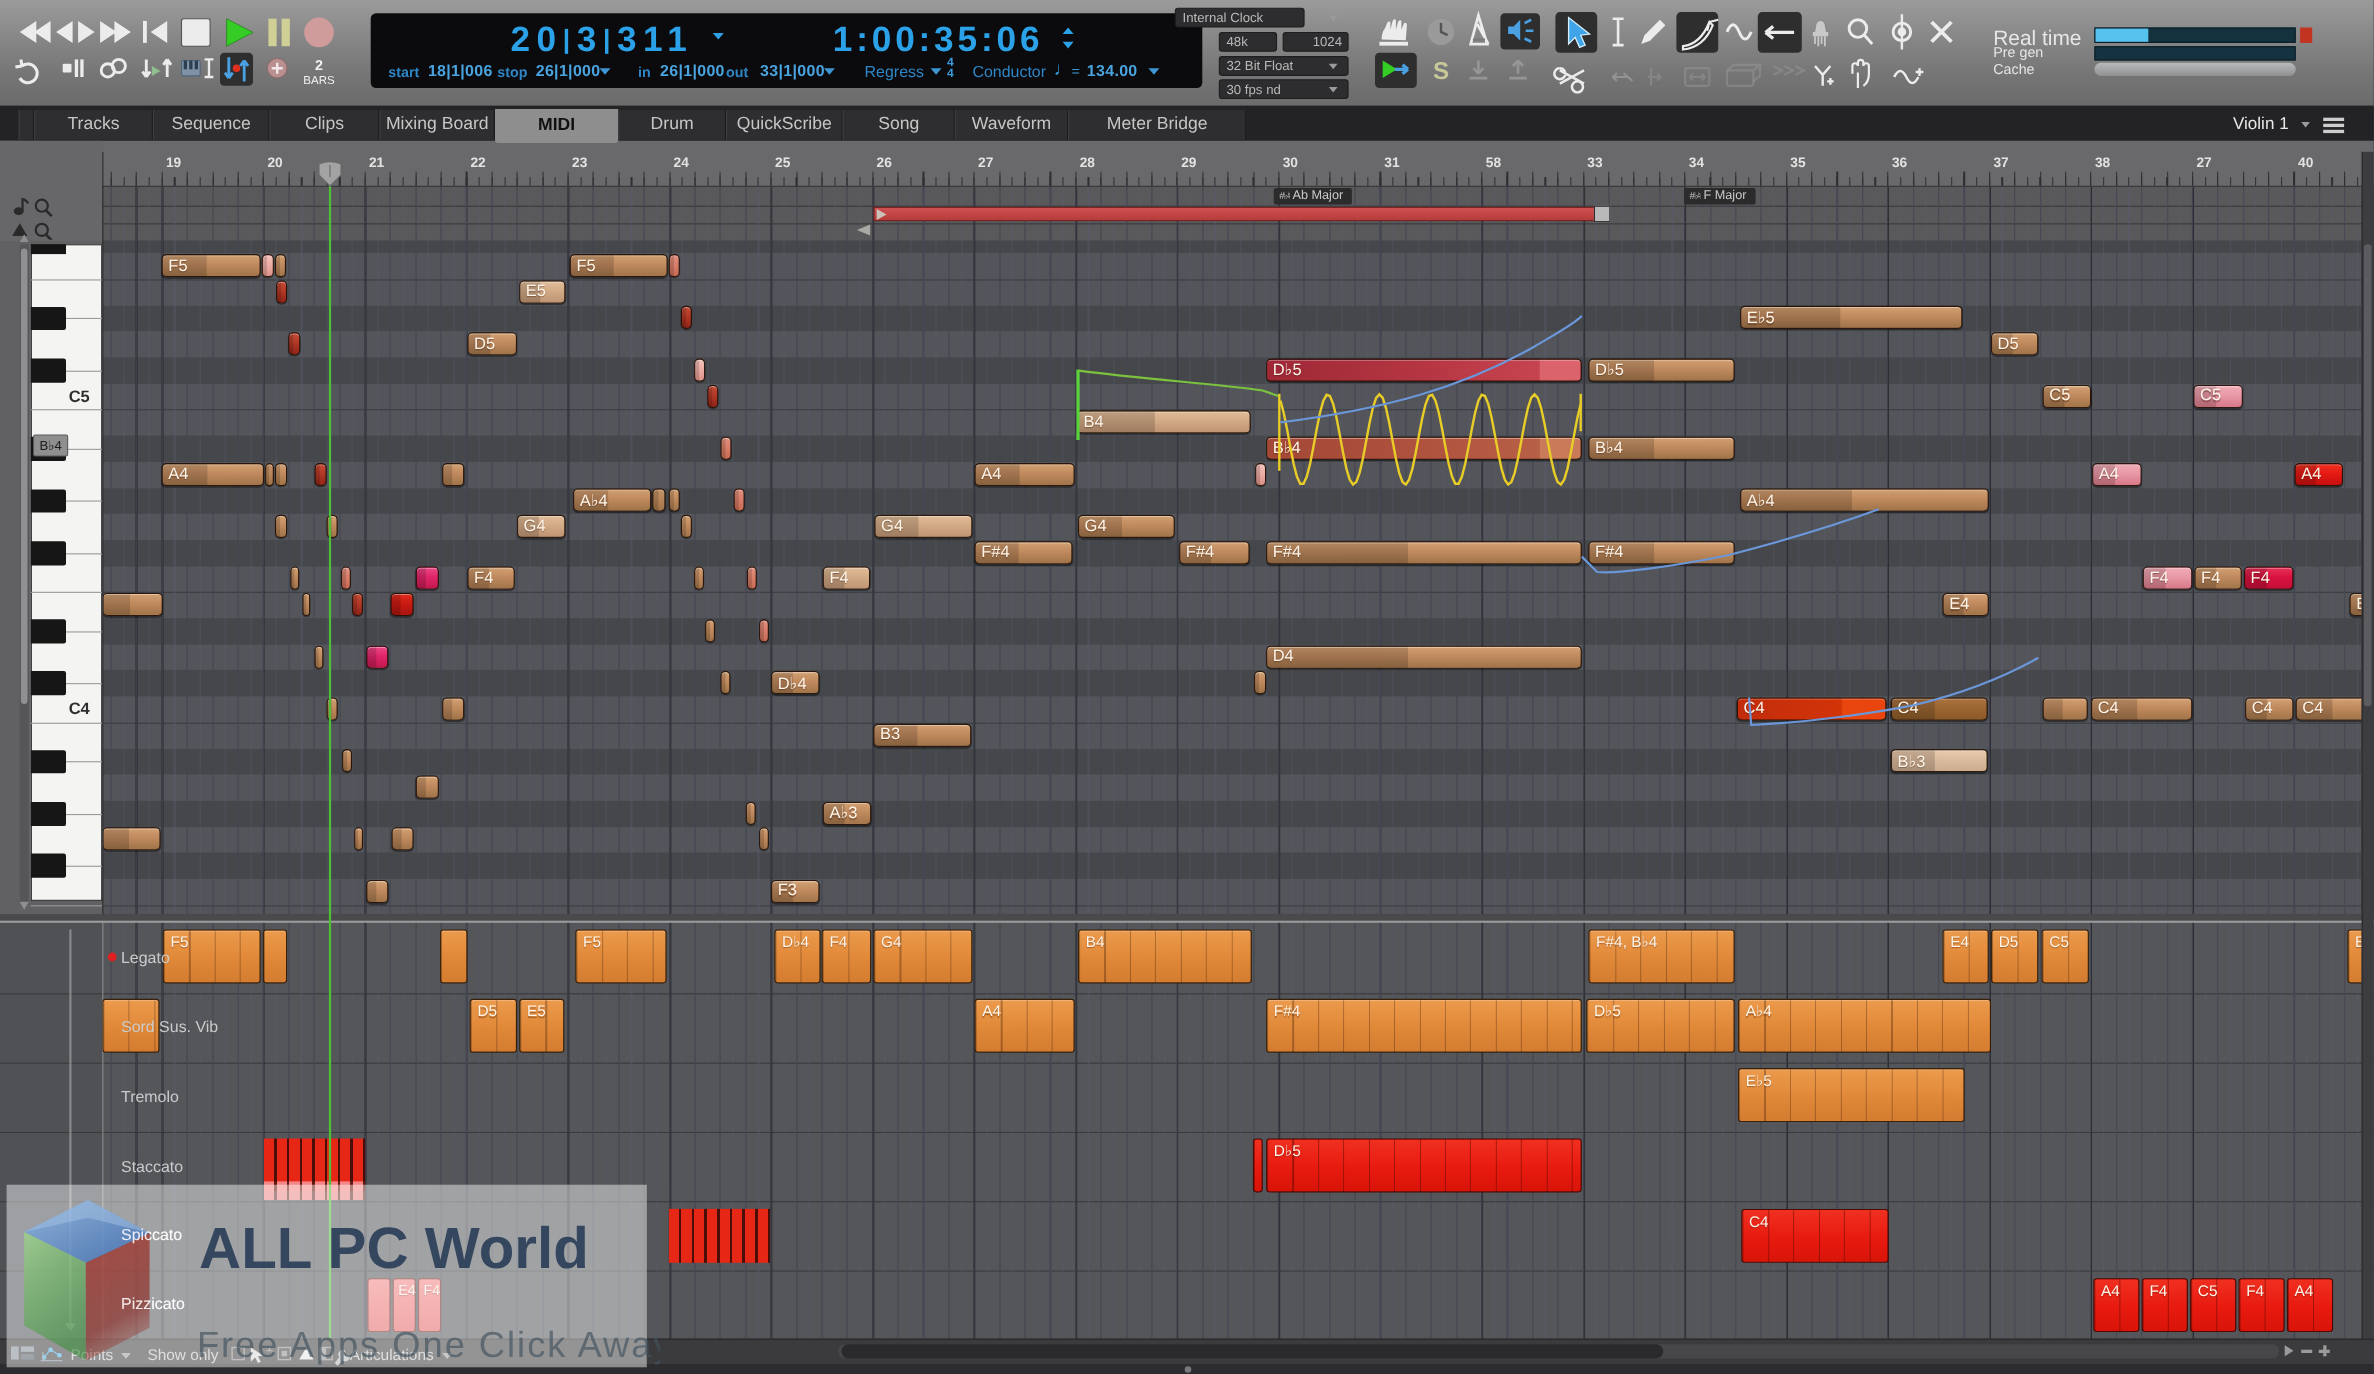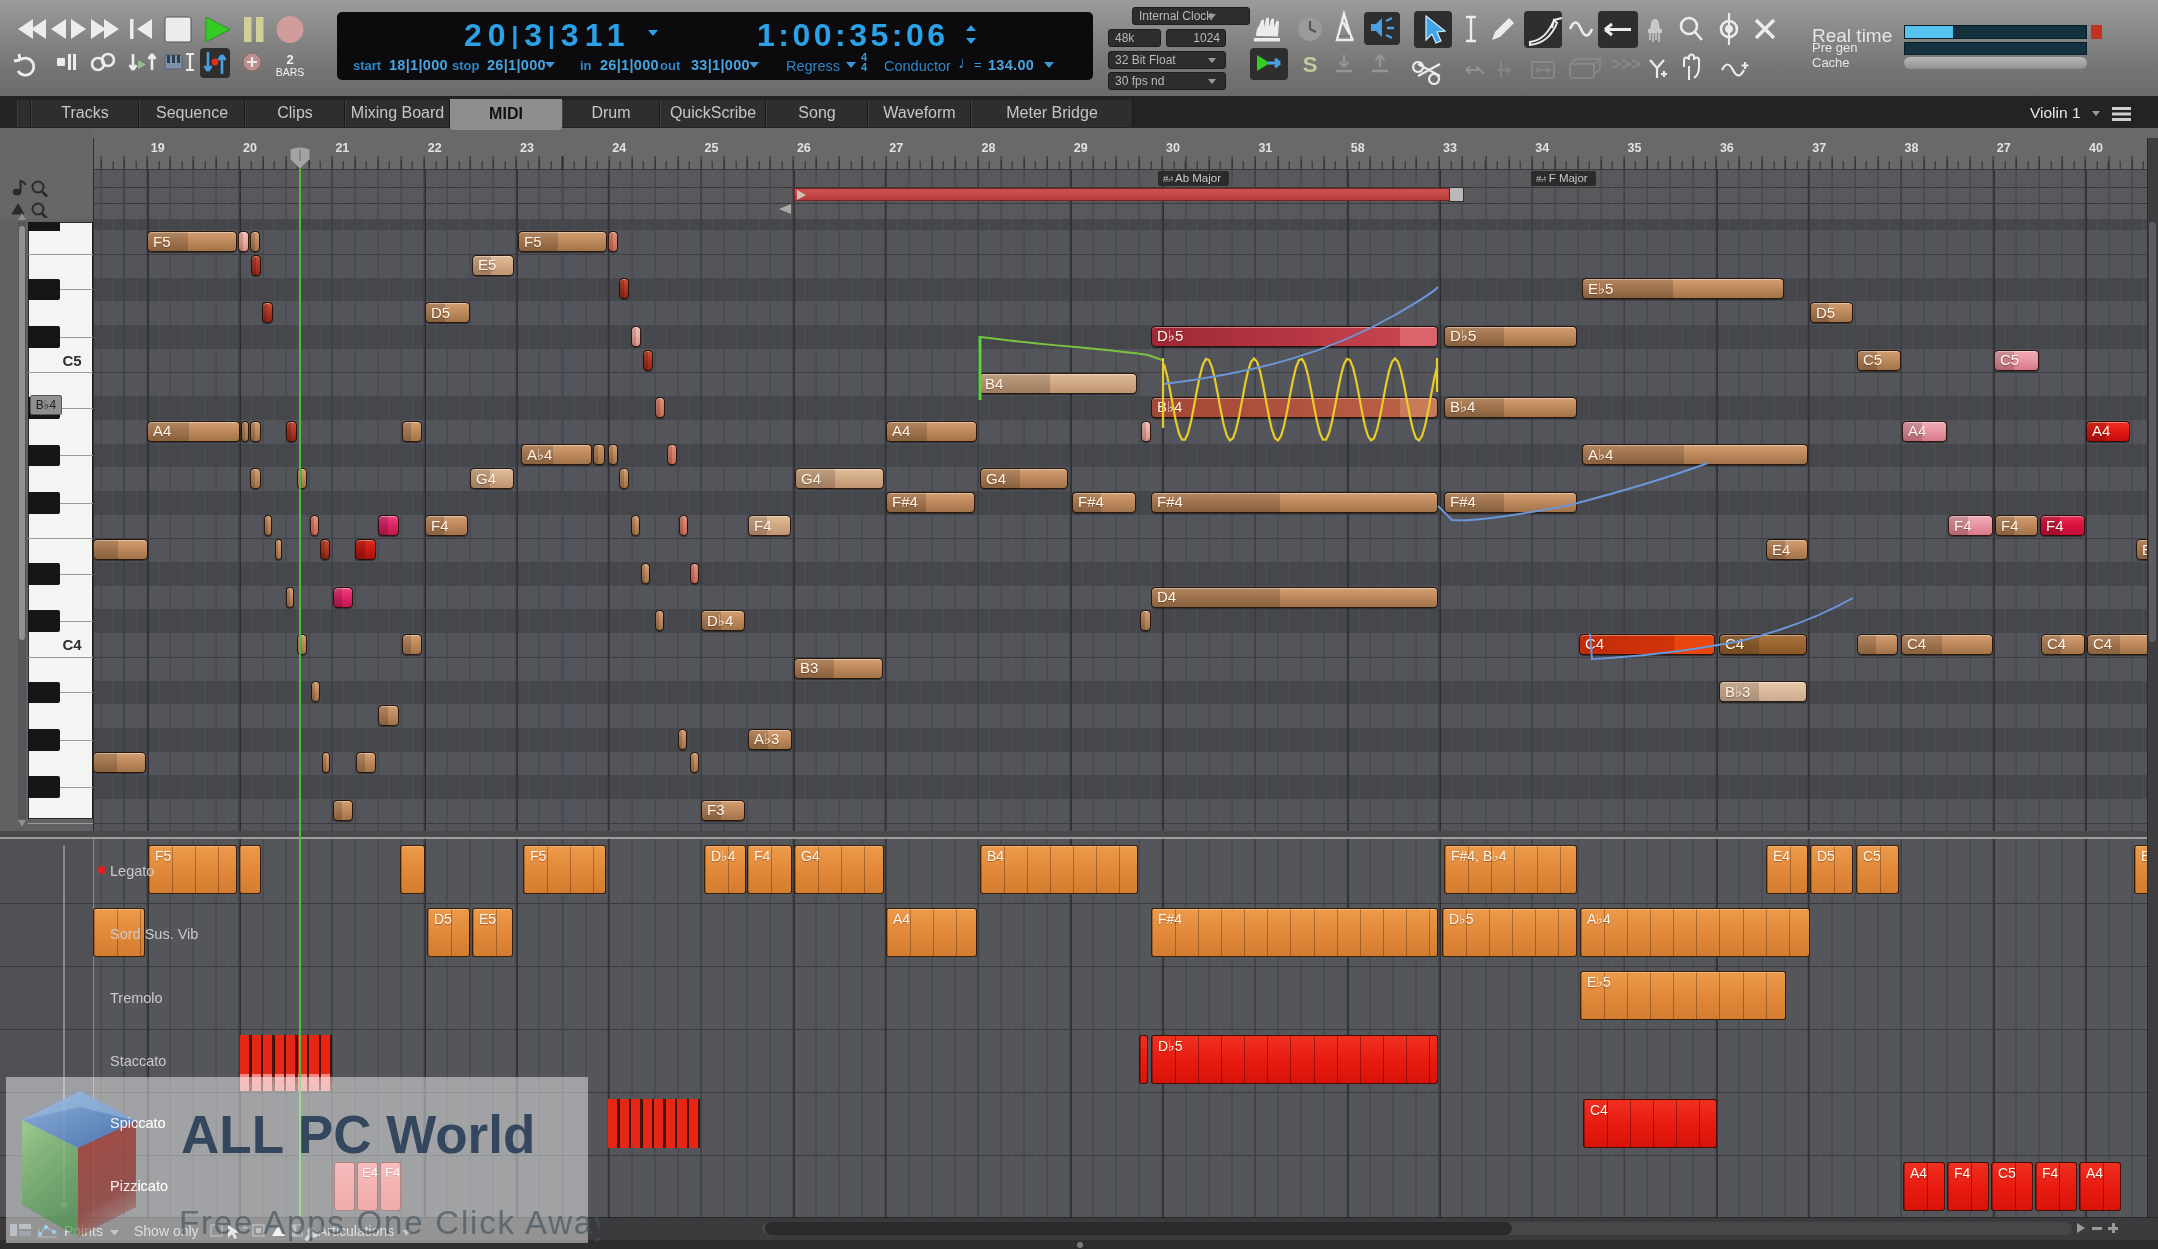--- a/index.html
+++ b/index.html
@@ -88,38 +88,38 @@
 <text x="290" y="64" font-size="13" font-weight="bold" fill="#f2f2f2" text-anchor="middle" font-family="Liberation Sans">2</text>
 <text x="290" y="76" font-size="10.5" fill="#f2f2f2" text-anchor="middle" font-family="Liberation Sans">BARS</text>
 </svg>
 <div class="abs" style="left:337px;top:12px;width:756px;height:68px;background:#0b0b0d;border-radius:5px"></div>
 <div class="abs" style="left:464px;top:17px;color:#2ba2e8;font-size:32px;font-weight:bold;letter-spacing:6px">20<span style="font-size:24px;vertical-align:2px">|</span>3<span style="font-size:24px;vertical-align:2px">|</span>311</div>
 <div class="caret" style="left:648px;top:30px;border-top-color:#2ba2e8"></div>
 <div class="abs" style="left:757px;top:17px;color:#2ba2e8;font-size:32px;font-weight:bold;letter-spacing:3.5px">1:00:35:06</div>
 <div class="abs" style="left:966px;top:25px;width:0;height:0;border-left:5px solid transparent;border-right:5px solid transparent;border-bottom:6px solid #2ba2e8"></div>
 <div class="caret" style="left:966px;top:38px;border-top-color:#2ba2e8"></div>
 <div class="lcdlab" style="left:353px;top:58px">start</div>
-<div class="lcdval" style="left:389px;top:56.5px">18|1|000</div>
+<div class="lcdval" style="left:389px;top:56.5px">18|1|006</div>
 <div class="lcdlab" style="left:452px;top:58px">stop</div>
 <div class="lcdval" style="left:487px;top:56.5px">26|1|000</div>
 <div class="lcdlab" style="left:580px;top:58px">in</div>
 <div class="lcdval" style="left:600px;top:56.5px">26|1|000</div>
 <div class="lcdlab" style="left:660px;top:58px">out</div>
 <div class="lcdval" style="left:691px;top:56.5px">33|1|000</div>
 <div class="caret" style="left:545px;top:62px"></div>
 <div class="caret" style="left:749px;top:62px"></div>
 <div class="abs lcdlab" style="left:786px;top:58px;font-size:14.5px;font-weight:normal">Regress</div>
 <div class="caret" style="left:846px;top:62px"></div>
 <div class="abs" style="left:861px;top:52px;color:#3a9ad8;font-size:11px;font-weight:bold;line-height:10px">4<br>4</div>
 <div class="abs lcdlab" style="left:884px;top:58px;font-size:14.5px;font-weight:normal">Conductor</div>
 <div class="abs" style="left:958px;top:53px;color:#3a9ad8;font-size:17px">♩</div>
 <div class="abs" style="left:974px;top:57px;color:#3a9ad8;font-size:13px">=</div>
 <div class="abs lcdval" style="left:988px;top:56.5px">134.00</div>
 <div class="caret" style="left:1044px;top:62px"></div>
-<div class="dd" style="left:1132px;top:7px;width:118px;height:18px;line-height:16px">Internal Clock</div>
+<div class="dd" style="left:1068px;top:7px;width:118px;height:18px;line-height:16px">Internal Clock</div>
 <div class="ddc" style="left:1208px;top:14px"></div>
 <div class="dd" style="left:1108px;top:29px;width:53px;height:18px;line-height:16px">48k</div>
 <div class="dd" style="left:1166px;top:29px;width:60px;height:18px;line-height:16px;text-align:right;padding-right:5px">1024</div>
 <div class="dd" style="left:1108px;top:51px;width:118px;height:18px;line-height:16px">32 Bit Float</div>
 <div class="ddc" style="left:1208px;top:58px"></div>
 <div class="dd" style="left:1108px;top:72px;width:118px;height:18px;line-height:16px">30 fps nd</div>
 <div class="ddc" style="left:1208px;top:79px"></div>
 <svg class="abs" style="left:1240px;top:0" width="180" height="97" viewBox="0 0 180 97">
 <g fill="#ececec">
 <path d="M16 36 c0-4 1-8 3-10 l2-5 c1-2 3-2 3 0 l0 6 2-8 c1-2 3-2 3 0 l0 8 2-7 c1-2 3-2 3 0 l0 7 2-5 c1-2 3-1.5 3 0.5 l-1 14 Z"></path>

